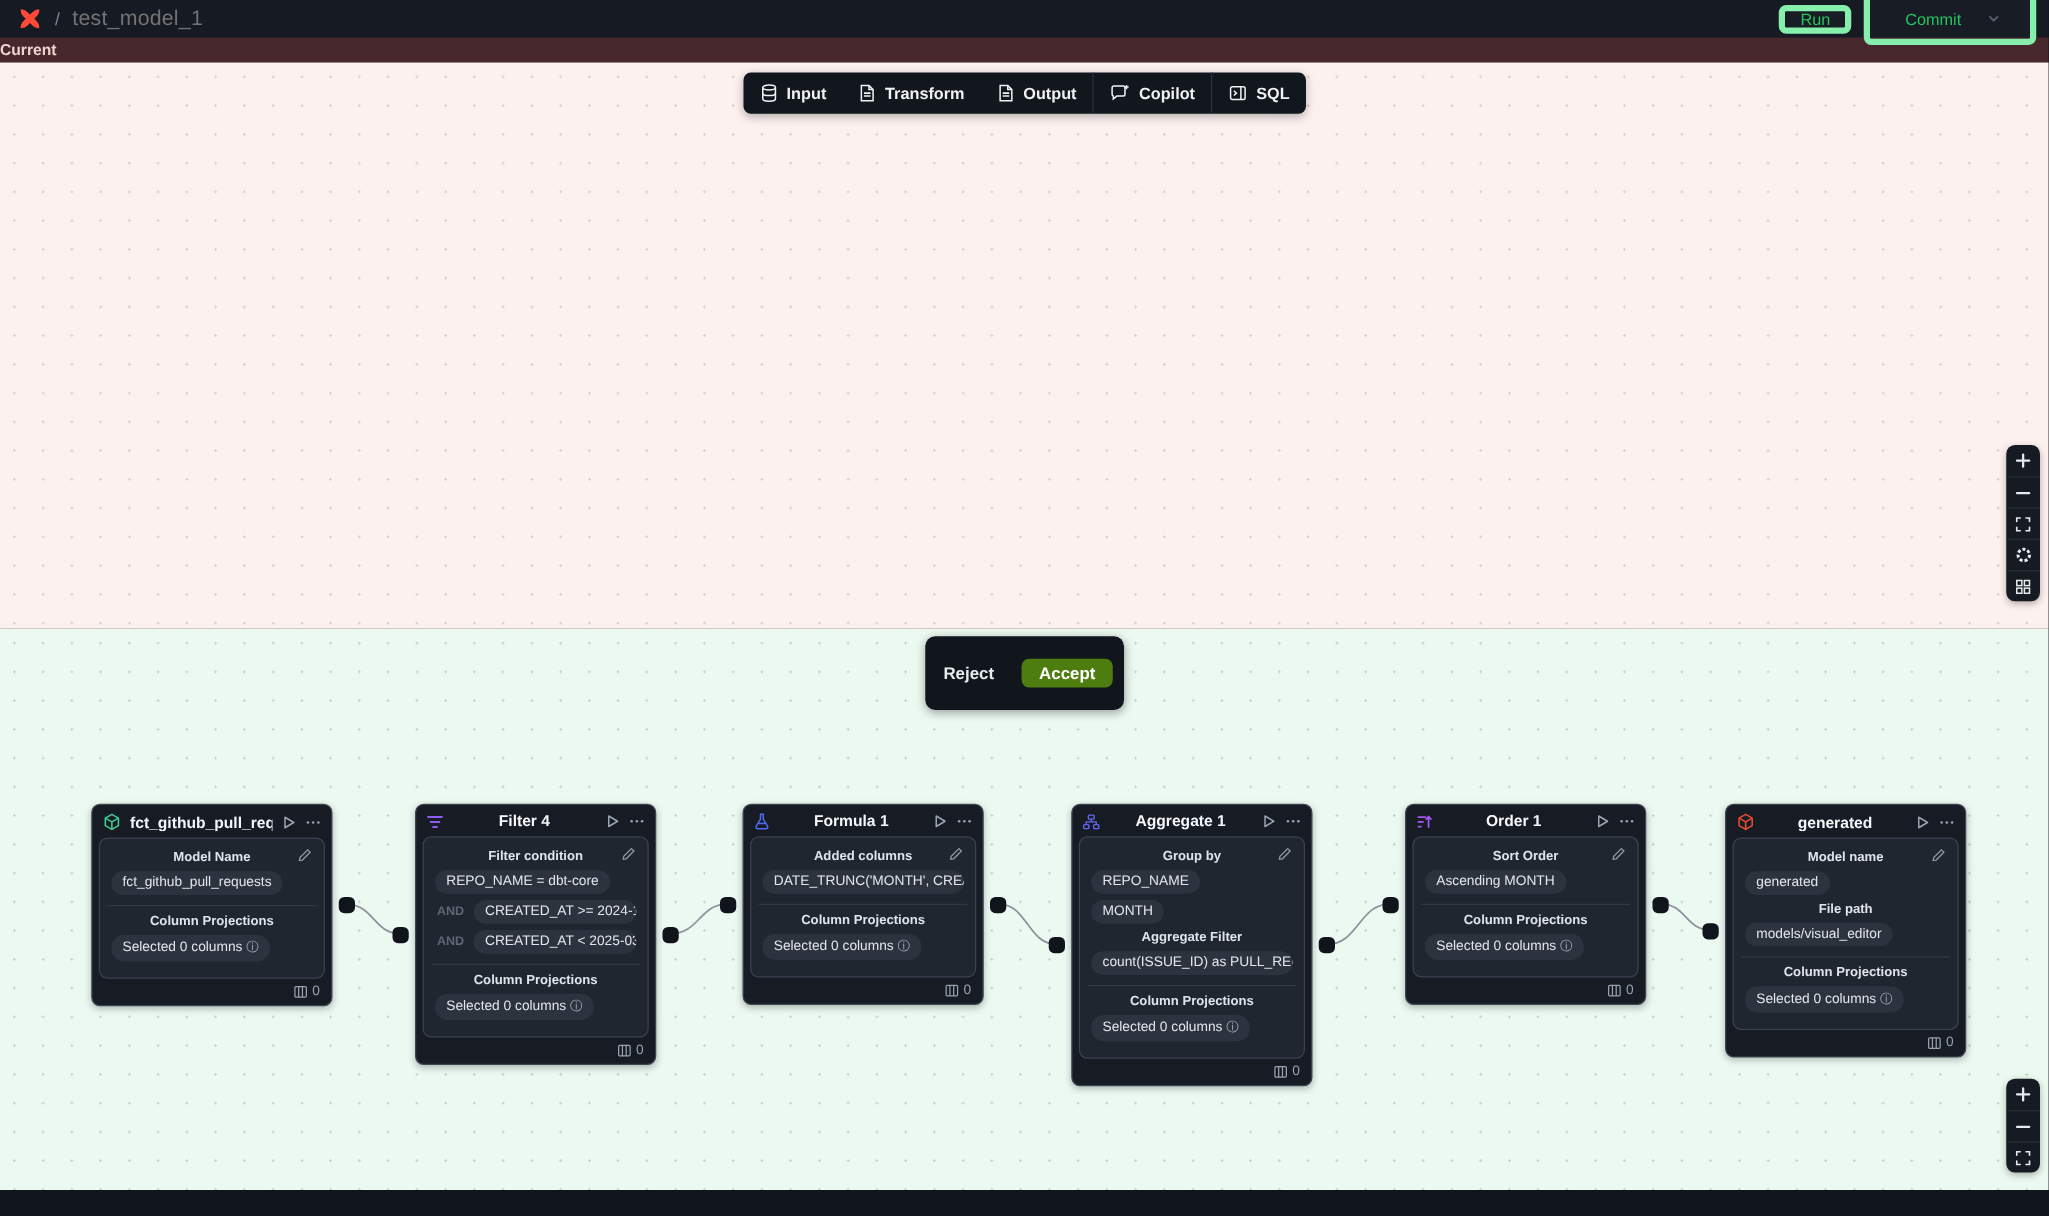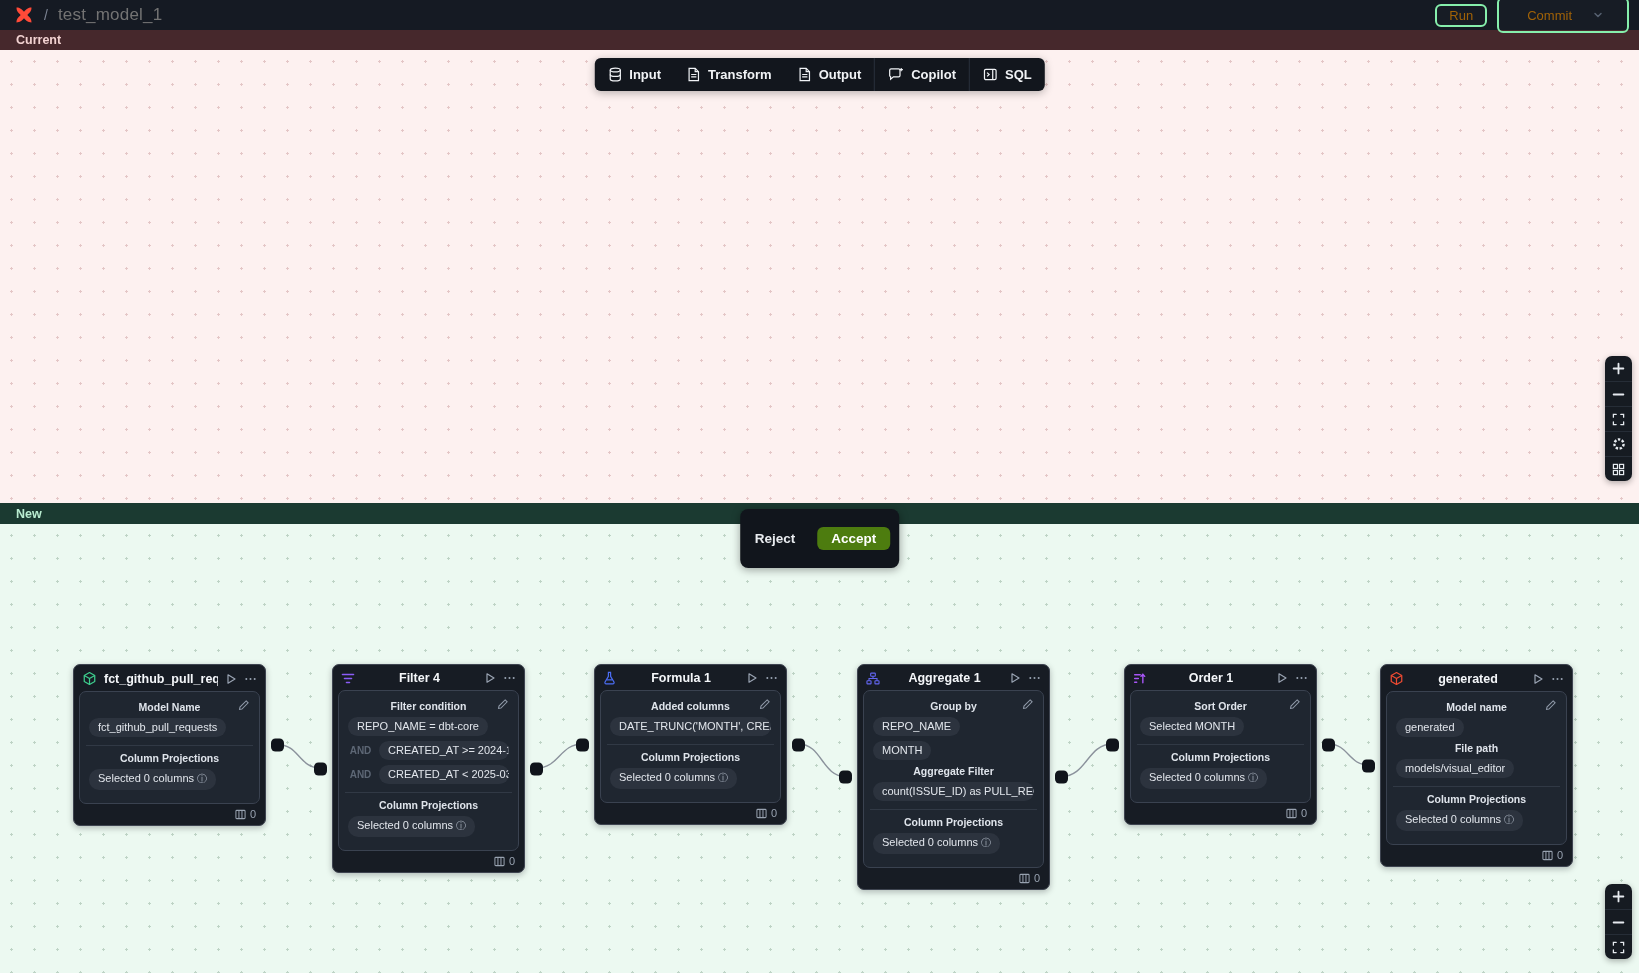--- a/index.html
+++ b/index.html
@@ -5,28 +5,28 @@
   * { margin:0; padding:0; box-sizing:border-box; }
   html,body { width:1639px; height:973px; overflow:hidden; background:#11151c;
               font-family:"Liberation Sans", sans-serif; }
 
   
   .topbar { height:30px; background:#151a23; display:flex; align-items:center; padding:0 10px 0 14px; gap:10px; }
   .logo { width:20px; height:20px; display:flex; align-items:center; }
   .crumb-sep { color:#7d8594; font-size:14px; }
   .page-title { color:#737373; font-size:17px; font-weight:normal; letter-spacing:.2px; }
   .topbar-spacer { flex:1; }
-  .tb-btn { height:23px; display:flex; align-items:center; border:2px solid #86efac; border-radius:6px;
-            color:#a16207; font-size:13px; padding:0 12px; background:rgba(255,255,255,0.01); }
+  .tb-btn { height:23px; display:flex; align-items:center; border:5px solid #86efac; border-radius:6px;
+            color:#22c55e; font-size:13px; padding:0 12px; background:rgba(255,255,255,0.01); }
   .split { padding:16px; }
   .split .seg { padding:0 12px; display:flex; align-items:center; height:100%; }
   .split .seg.chev { padding:0 8px; border-left:1px solid #2e3643; }
 
   
-  .pane-bar { height:21px; display:flex; align-items:center; padding-left:16px; font-size:12.5px; font-weight:bold; }
+  .pane-bar { height:21px; display:flex; align-items:center; padding-left:0; font-size:12.5px; font-weight:bold; }
   .current-bar { background:#46282c; color:#f2d2d1; height:20px; }
   .new-bar { background:#1b3a31; color:#b9ecd0; }
 
   
   .canvas { position:relative;text-align:center; }
   .current-canvas { height:453px; background-color:#fdf1f0;
       background-image:radial-gradient(rgba(186,130,130,.38) 1.1px, transparent 1.1px);
       background-size:23px 23px; }
   .new-pane { position:relative; }
   .new-canvas { height:449px; background-color:#ecf9f1;
@@ -189,21 +189,20 @@
           <rect x="1.5" y="1.5" width="4.4" height="4.4"></rect>
           <rect x="8.1" y="1.5" width="4.4" height="4.4"></rect>
           <rect x="1.5" y="8.1" width="4.4" height="4.4"></rect>
           <rect x="8.1" y="8.1" width="4.4" height="4.4"></rect>
         </svg>
     </div>
   </div>
 </div>
 
 <div class="new-pane">
-  <div class="pane-bar new-bar">New</div>
 
   <div class="review-float">
     <span class="reject-btn">Reject</span>
     <span class="accept-btn">Accept</span>
   </div>
 
   <div class="canvas new-canvas">
     <svg class="edges">
       <path d="M277.5,220.5 C299,220.5 299,244 320.5,244"></path>
       <path d="M536.5,244 C559.5,244 559.5,220 582.5,220"></path>
@@ -463,21 +462,21 @@
         </span>
       </div>
       <div class="node-panel">
         <span class="pencil">
           <svg width="12" height="12" viewBox="0 0 14 14" fill="none" stroke="#8f99a8" stroke-width="1.2">
               <path d="M9.5 2.2l2.3 2.3L4.6 11.7l-2.8.5.5-2.8z"></path>
             </svg>
         </span>
         <div class="field-label">Sort Order</div>
         <div class="pill-row">
-            <span class="pill">Selected MONTH</span>
+            <span class="pill">Ascending MONTH</span>
           </div>
         <div class="sec-div"></div>
         <div class="field-label">Column Projections</div>
         <div class="pill-row">
             <span class="pill"><span>Selected 0 columns</span><span class="info">ⓘ</span></span>
           </div>
       </div>
       <div class="node-footer">
         <span>
             <svg width="11" height="11" viewBox="0 0 12 12" fill="none" stroke="#98a2b0" stroke-width="1.1">

